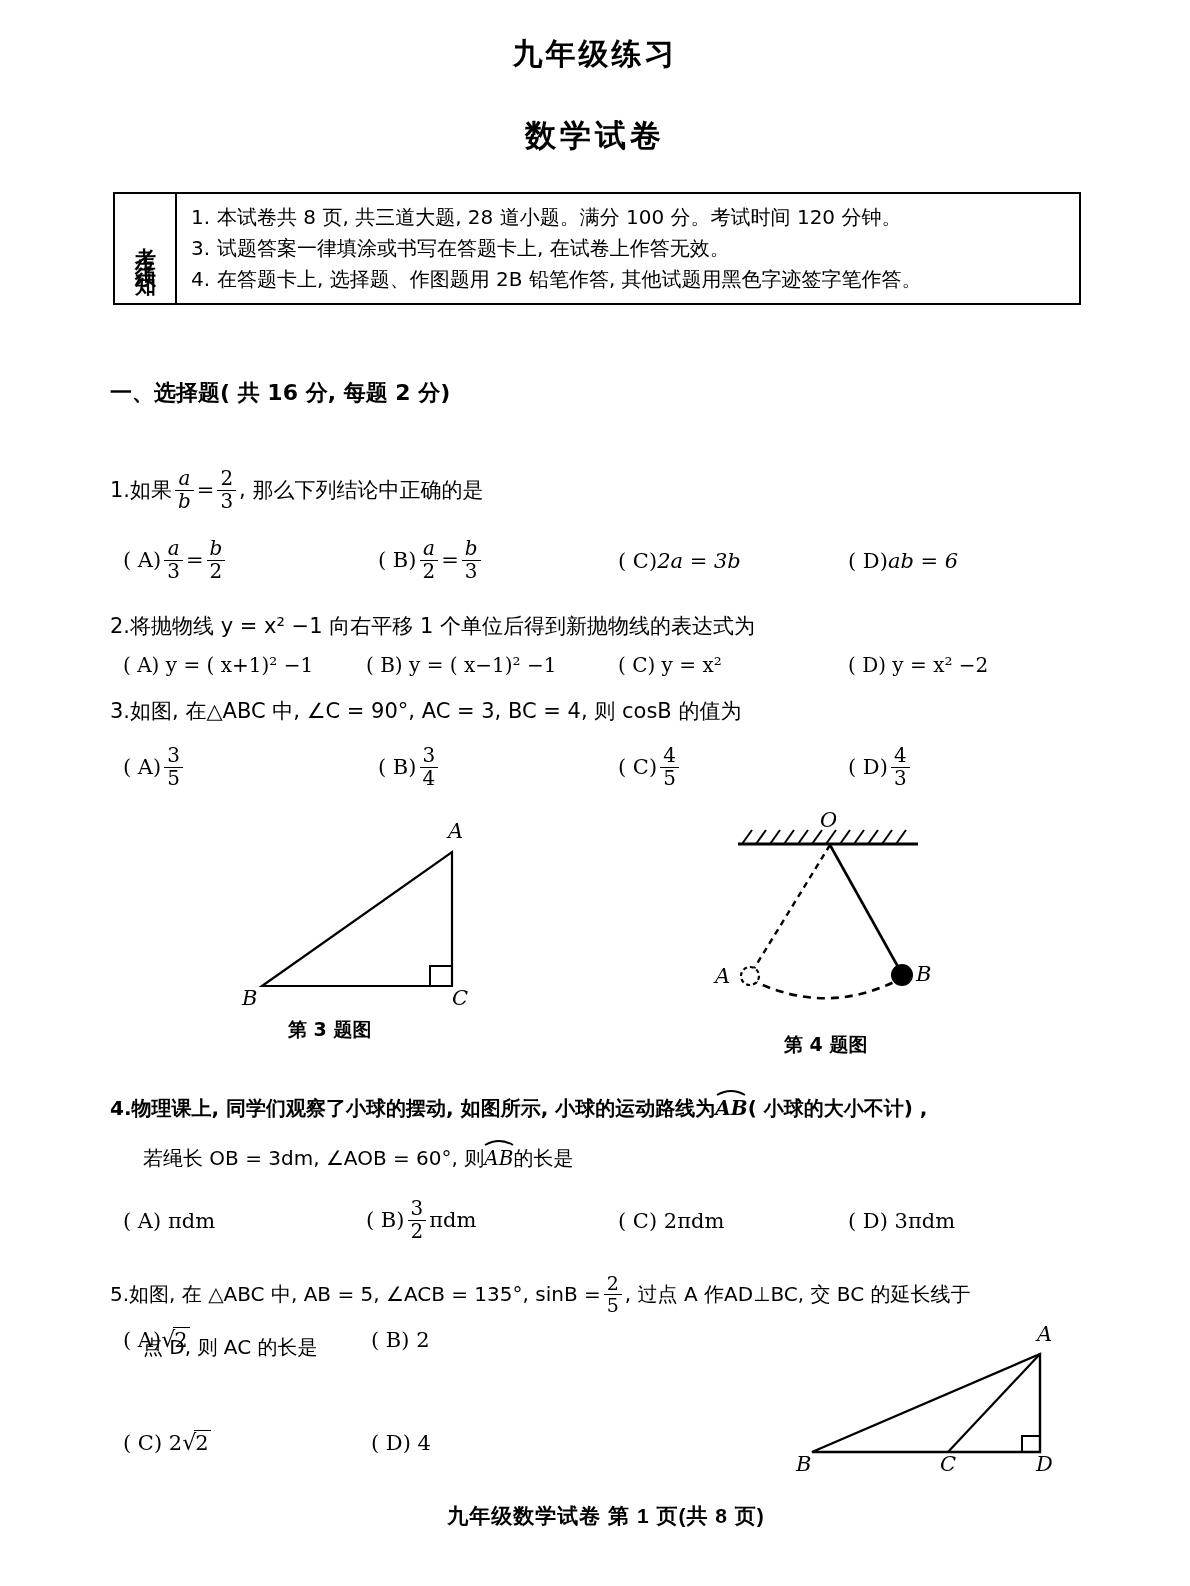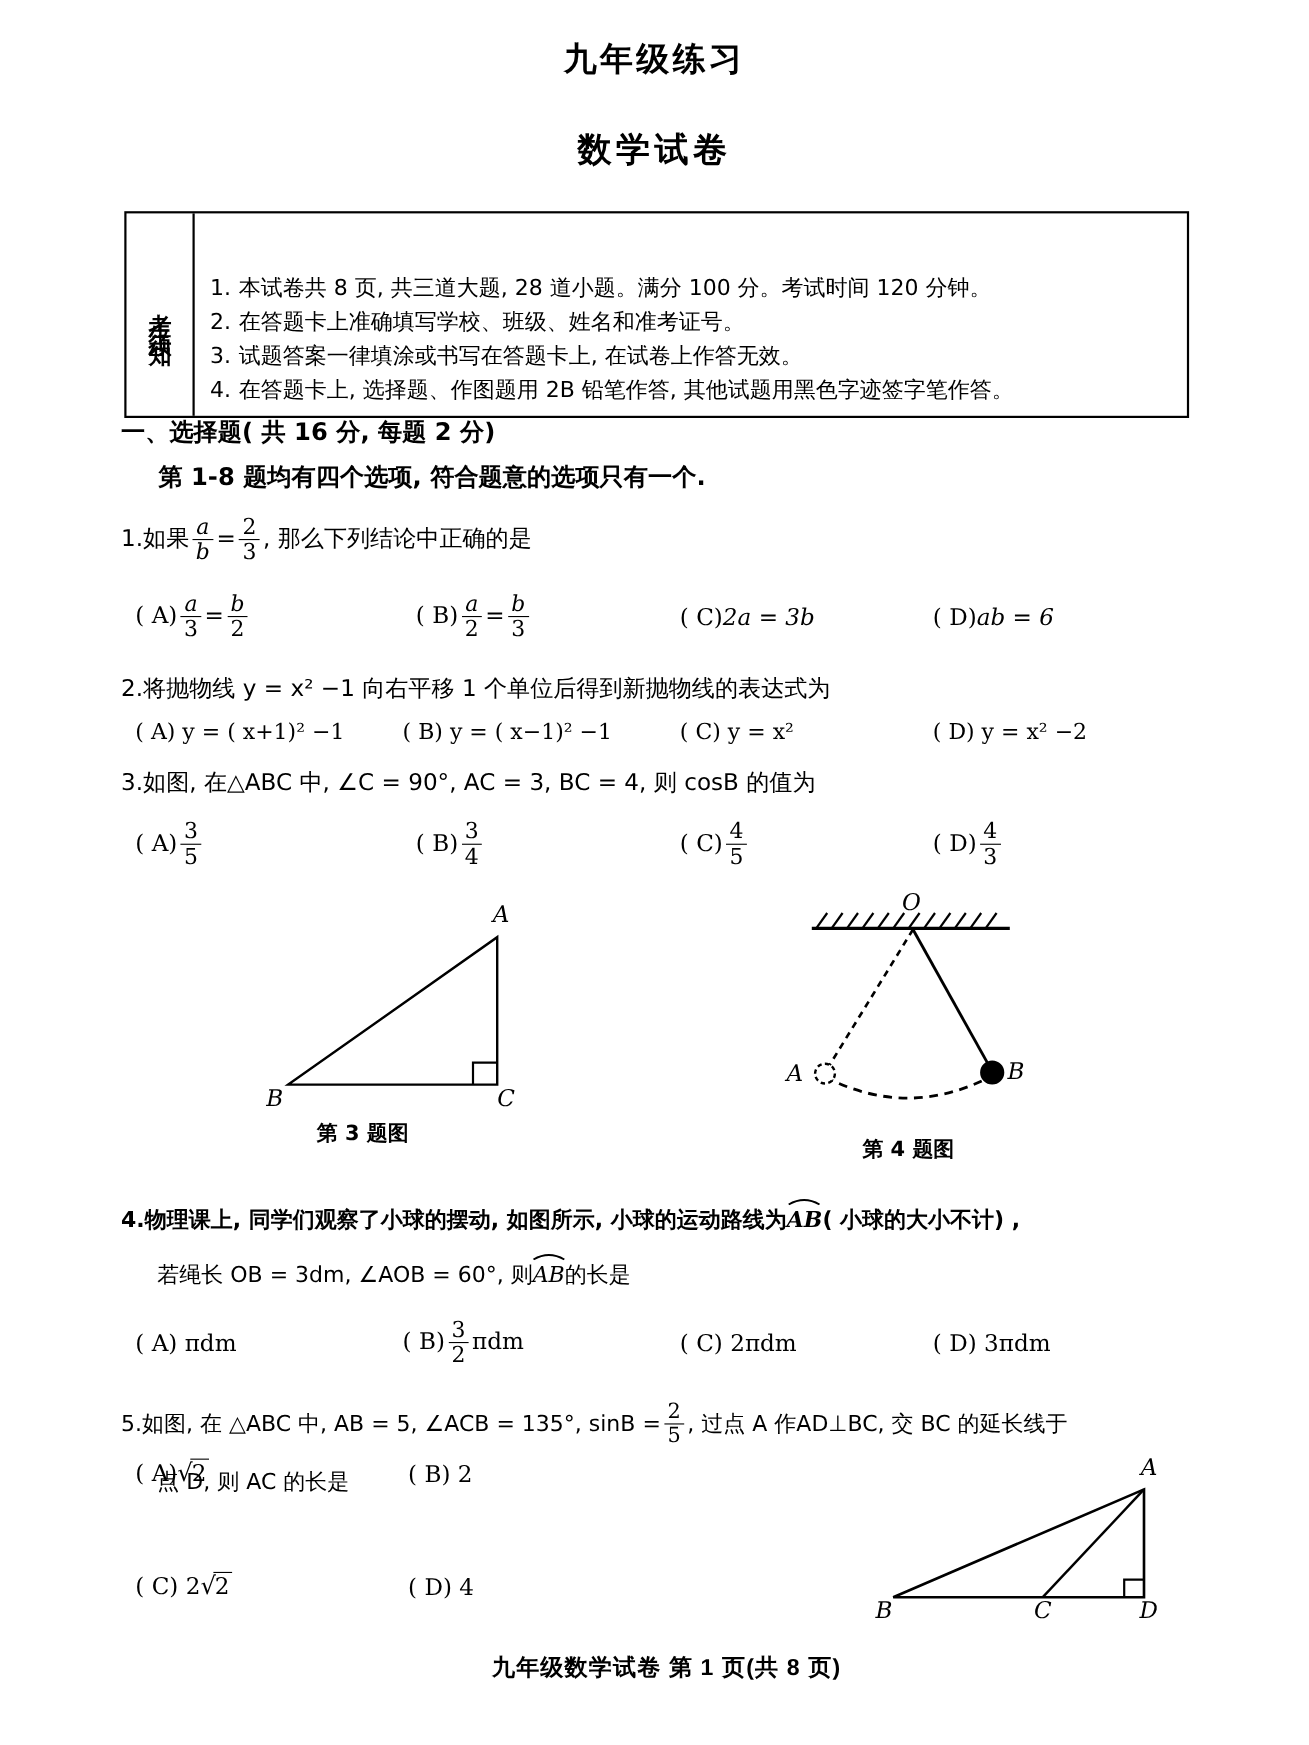--- a/index.html
+++ b/index.html
@@ -65,21 +65,20 @@
     font-size: 21px;
     font-weight: 700;
     letter-spacing: 9px;
     line-height: 1;
     font-family: "DejaVu Sans", "Liberation Sans", sans-serif;
   }
   .notice-list {
     flex: 1;
     padding: 8px 10px 8px 14px;
     box-sizing: border-box;
-    margin-top: 44px;
   }
   .notice-item {
     font-size: 20px;
     line-height: 31px;
     white-space: nowrap;
     font-family: "DejaVu Sans", "Liberation Sans", sans-serif;
     font-weight: 500;
   }
   .notice-num { display: inline-block; width: 26px; }
 
@@ -194,33 +193,29 @@
 
   <div class="notice-box">
     <div class="notice-label">
       <span class="notice-label-text">考生须知</span>
     </div>
     <div class="notice-list">
       <div class="notice-item">
         <span class="notice-num">1.</span><span>本试卷共 8 页, 共三道大题, 28 道小题。满分 100 分。考试时间 120 分钟。</span>
       </div>
       <div class="notice-item">
-        <span class="notice-num">2.</span><span>在答题卡上准确填写学校、班级、姓名和准考证号。</span>
-      </div>
-      <div class="notice-item">
         <span class="notice-num">3.</span><span>试题答案一律填涂或书写在答题卡上, 在试卷上作答无效。</span>
       </div>
       <div class="notice-item">
         <span class="notice-num">4.</span><span>在答题卡上, 选择题、作图题用 2B 铅笔作答, 其他试题用黑色字迹签字笔作答。</span>
       </div>
     </div>
   </div>
 
   <div class="section-head">一、选择题( 共 16 分, 每题 2 分)</div>
-  <div class="section-note">第 1-8 题均有四个选项, 符合题意的选项只有一个.</div>
 
   <div class="q-stem" style="left:110px; top:435px;">
     <span>1.</span><span>如果</span><span class="frac"><span class="num mi">a</span><span class="den mi">b</span></span><span class="mop">=</span><span class="frac"><span class="num mn">2</span><span class="den mn">3</span></span><span>, 那么下列结论中正确的是</span>
   </div>
 
   <div class="q-opts" style="left:123px; top:505px;">
     <span class="opt" style="width:255px;"><span>( A)</span><span class="frac"><span class="num mi">a</span><span class="den mn">3</span></span><span class="mop">=</span><span class="frac"><span class="num mi">b</span><span class="den mn">2</span></span></span><span class="opt" style="width:240px;"><span>( B)</span><span class="frac"><span class="num mi">a</span><span class="den mn">2</span></span><span class="mop">=</span><span class="frac"><span class="num mi">b</span><span class="den mn">3</span></span></span><span class="opt" style="width:230px;"><span>( C)</span><span class="mi">2a = 3b</span></span><span class="opt"><span>( D)</span><span class="mi">ab = 6</span></span>
   </div>
 
   <div class="q-stem" style="left:110px; top:578px;">

